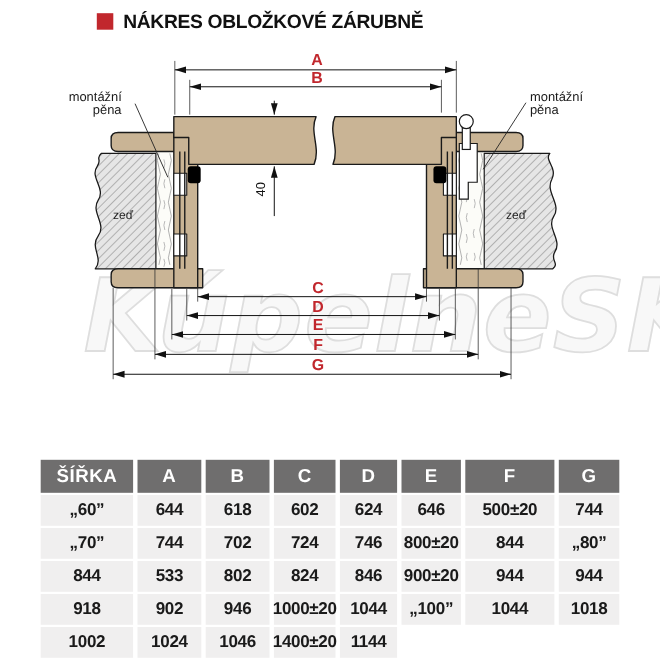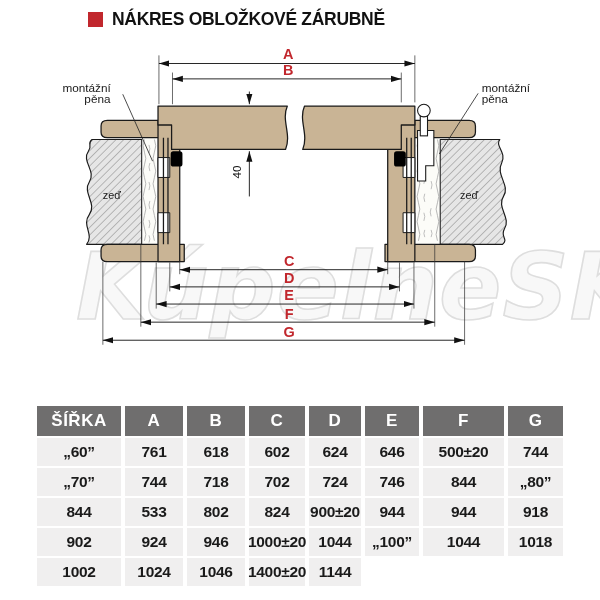--- a/index.html
+++ b/index.html
@@ -28,21 +28,21 @@
   .dim{stroke:#111;stroke-width:1px;}
   .ext{stroke:#333;stroke-width:0.8px;fill:none;}
   .leader{stroke:#222;stroke-width:0.9px;fill:none;}
   .dim-label{font-family:"Liberation Sans",sans-serif;font-size:16px;font-weight:bold;fill:var(--accent-red,#C1272D);text-anchor:middle;}
   .note-label{font-family:"Liberation Sans",sans-serif;font-size:13px;fill:#1a1a1a;}
   .wall-label{font-family:"Liberation Sans",sans-serif;font-size:12px;fill:#222;text-anchor:middle;}
   .thick-label{font-family:"Liberation Sans",sans-serif;font-size:13px;fill:#111;text-anchor:middle;}
   .white-part{fill:#fff;stroke:#1a1a1a;stroke-width:1.2px;}
   
   #dim-table{
-    position:absolute;left:37px;top:406px;z-index:2;
+    position:absolute;left:37px;top:418px;z-index:2;
     display:grid;grid-template-columns:84px 58px 58px 56px 52px 54px 81px 55px;
     grid-template-rows:30px repeat(5,28px);gap:2px 4px;background:#fff;
   }
   #dim-table .th{
     background:var(--table-header-bg,#6F6E6E);color:#fff;font-weight:bold;font-size:17px;
     display:flex;align-items:center;justify-content:center;letter-spacing:0.5px;
   }
   #dim-table .td{
     background:var(--table-row-bg,#F0EFEF);color:#1a1a1a;font-size:15.5px;
     display:flex;align-items:center;justify-content:center;letter-spacing:-0.3px;font-weight:bold;
@@ -181,45 +181,45 @@
 <div id="dim-table">
     <div class="th">ŠÍŘKA</div>
     <div class="th">A</div>
     <div class="th">B</div>
     <div class="th">C</div>
     <div class="th">D</div>
     <div class="th">E</div>
     <div class="th">F</div>
     <div class="th">G</div>
     <div class="td">„60”</div>
-    <div class="td">761</div>
+    <div class="td">644</div>
     <div class="td">618</div>
     <div class="td">602</div>
     <div class="td">624</div>
     <div class="td">646</div>
     <div class="td">500±20</div>
     <div class="td">744</div>
     <div class="td">„70”</div>
     <div class="td">744</div>
-    <div class="td">718</div>
     <div class="td">702</div>
     <div class="td">724</div>
     <div class="td">746</div>
+    <div class="td">800±20</div>
     <div class="td">844</div>
     <div class="td">„80”</div>
     <div class="td">844</div>
     <div class="td">533</div>
     <div class="td">802</div>
     <div class="td">824</div>
+    <div class="td">846</div>
     <div class="td">900±20</div>
     <div class="td">944</div>
     <div class="td">944</div>
     <div class="td">918</div>
     <div class="td">902</div>
-    <div class="td">924</div>
     <div class="td">946</div>
     <div class="td">1000±20</div>
     <div class="td">1044</div>
     <div class="td">„100”</div>
     <div class="td">1044</div>
     <div class="td">1018</div>
     <div class="td">1002</div>
     <div class="td">1024</div>
     <div class="td">1046</div>
     <div class="td">1400±20</div>

